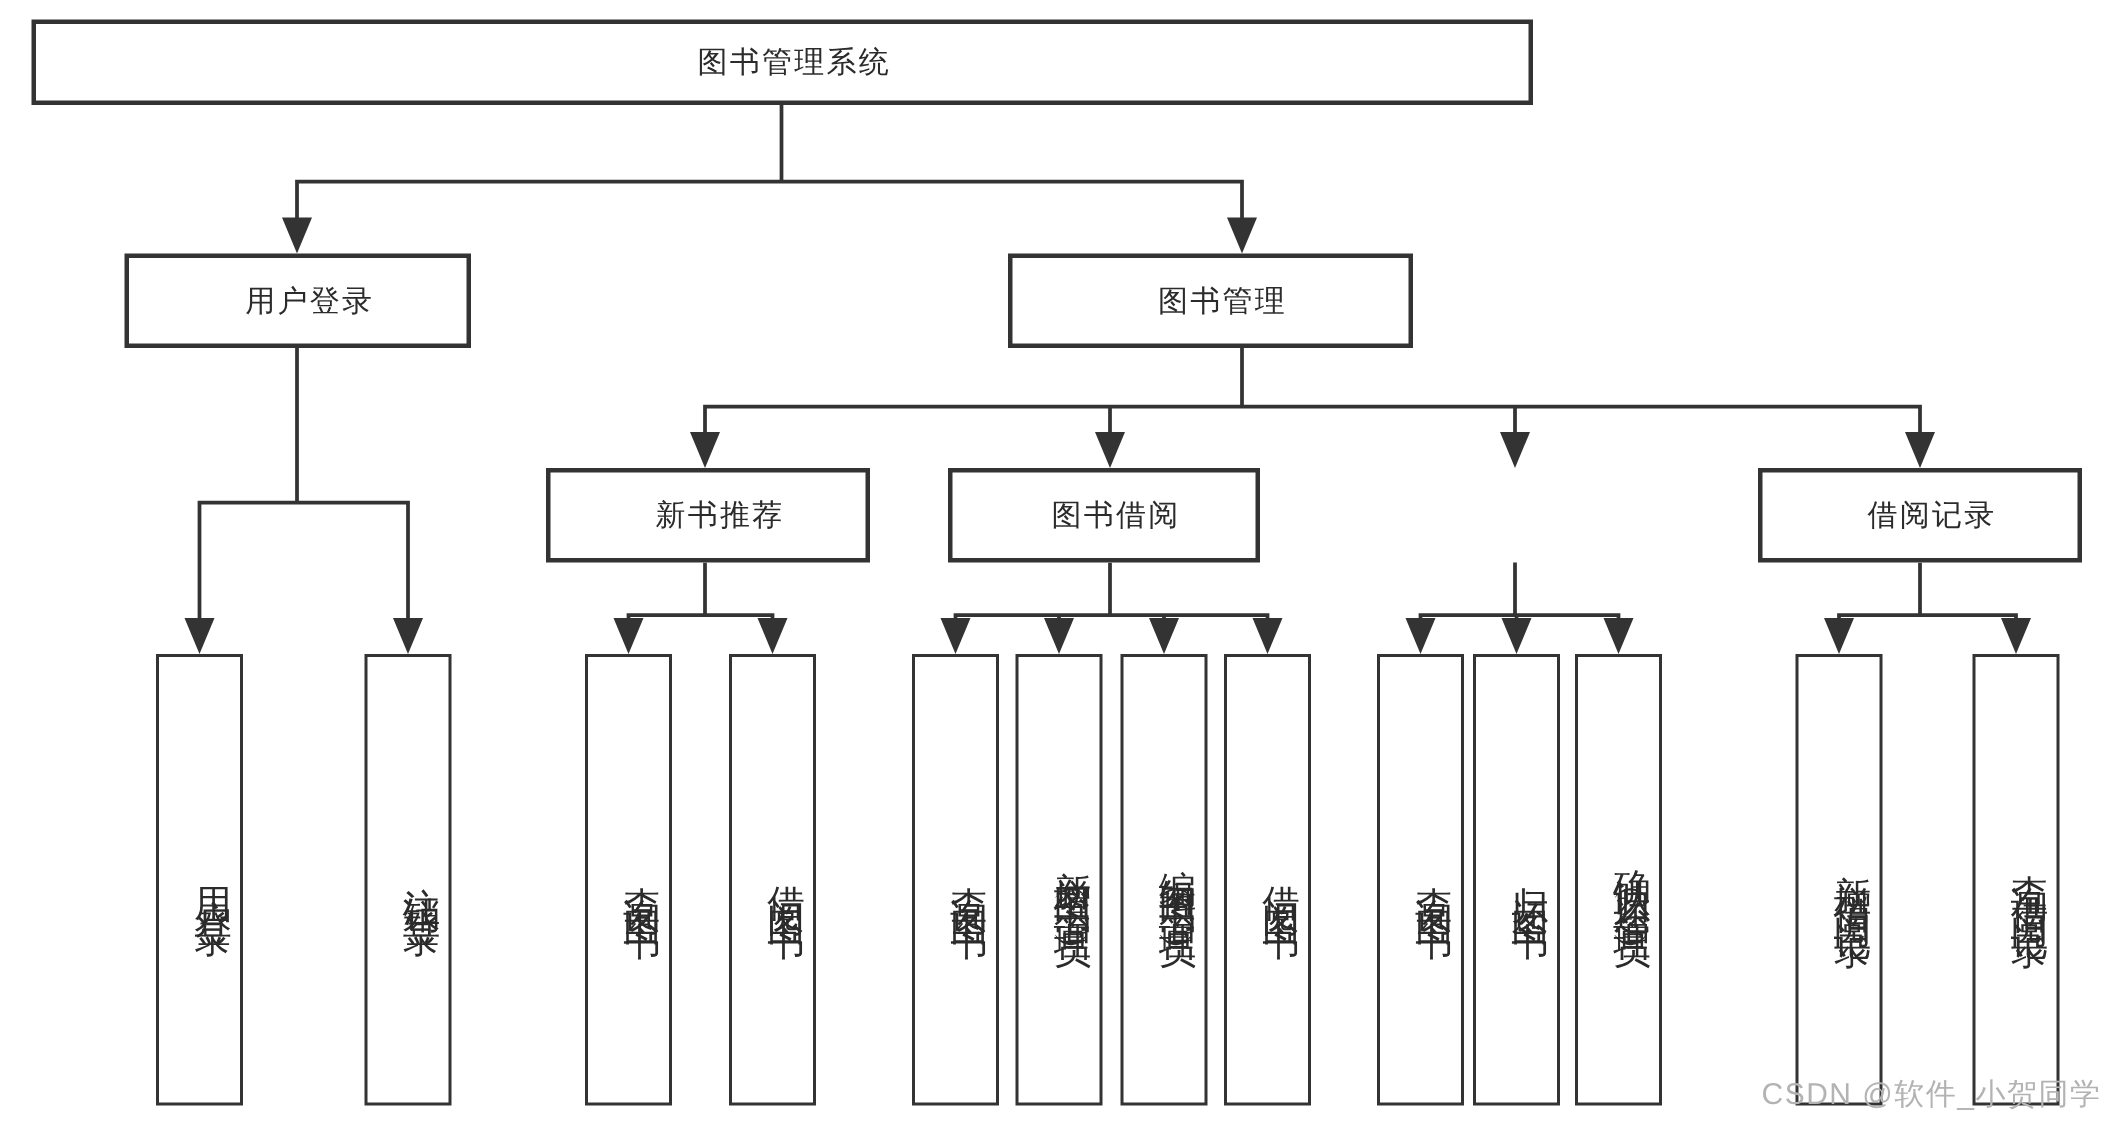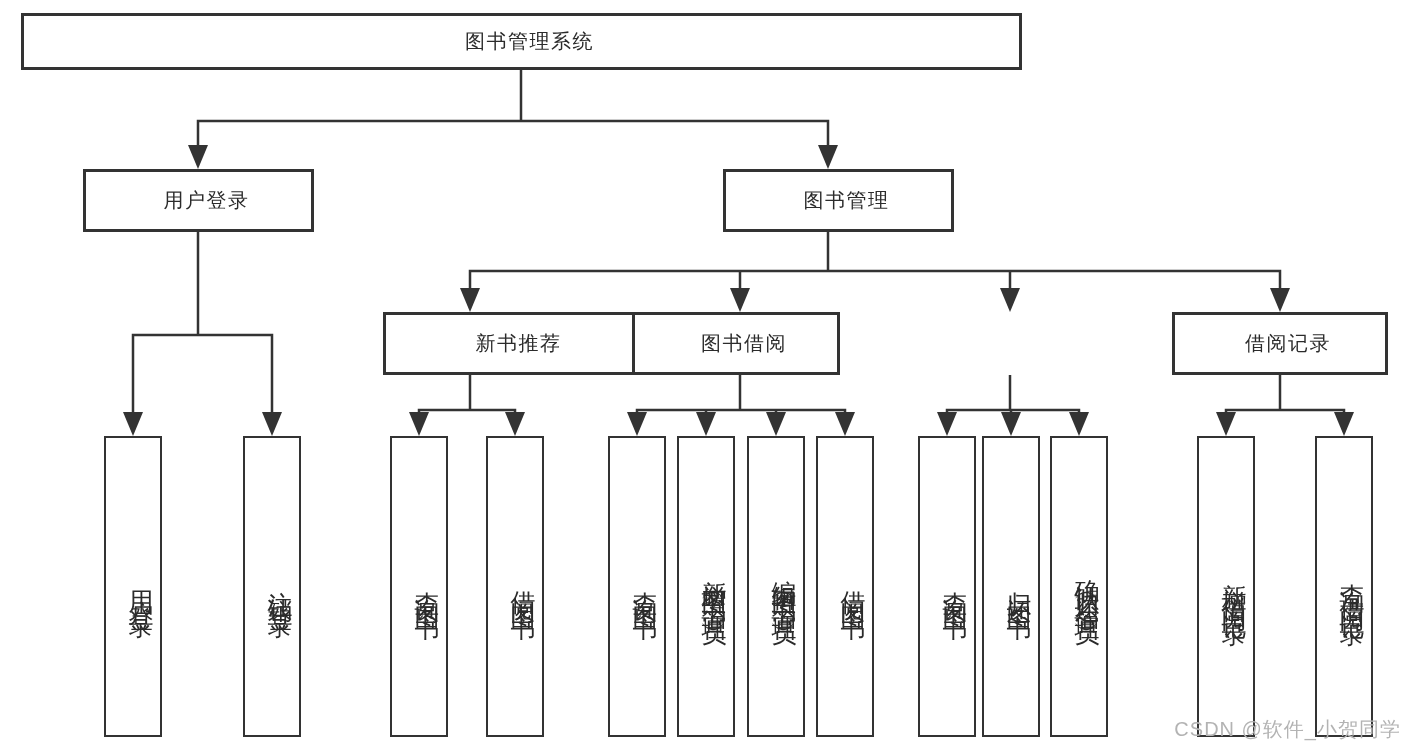--- a/index.html
+++ b/index.html
@@ -82,25 +82,25 @@
     </g>
   </svg>
 
   <div class="box" style="left:21px;top:13px;width:1001px;height:57px">
     <span class="hlabel">图书管理系统</span>
   </div>
 
   <div class="box" style="left:83px;top:169px;width:231px;height:63px">
     <span class="hlabel">用户登录</span>
   </div>
-  <div class="box" style="left:723px;top:169px;width:231px;height:63px">
+  <div class="box" style="left:672px;top:169px;width:270px;height:63px">
     <span class="hlabel">图书管理</span>
   </div>
 
-  <div class="box" style="left:383px;top:312px;width:255px;height:63px">
+  <div class="box" style="left:364px;top:312px;width:216px;height:63px">
     <span class="hlabel">新书推荐</span>
   </div>
   <div class="box" style="left:632px;top:312px;width:208px;height:63px">
     <span class="hlabel">图书借阅</span>
   </div>
   <div class="box" style="left:1172px;top:312px;width:216px;height:63px">
     <span class="hlabel">借阅记录</span>
   </div>
 
   <div class="box leaf" style="left:104px;top:436px">

